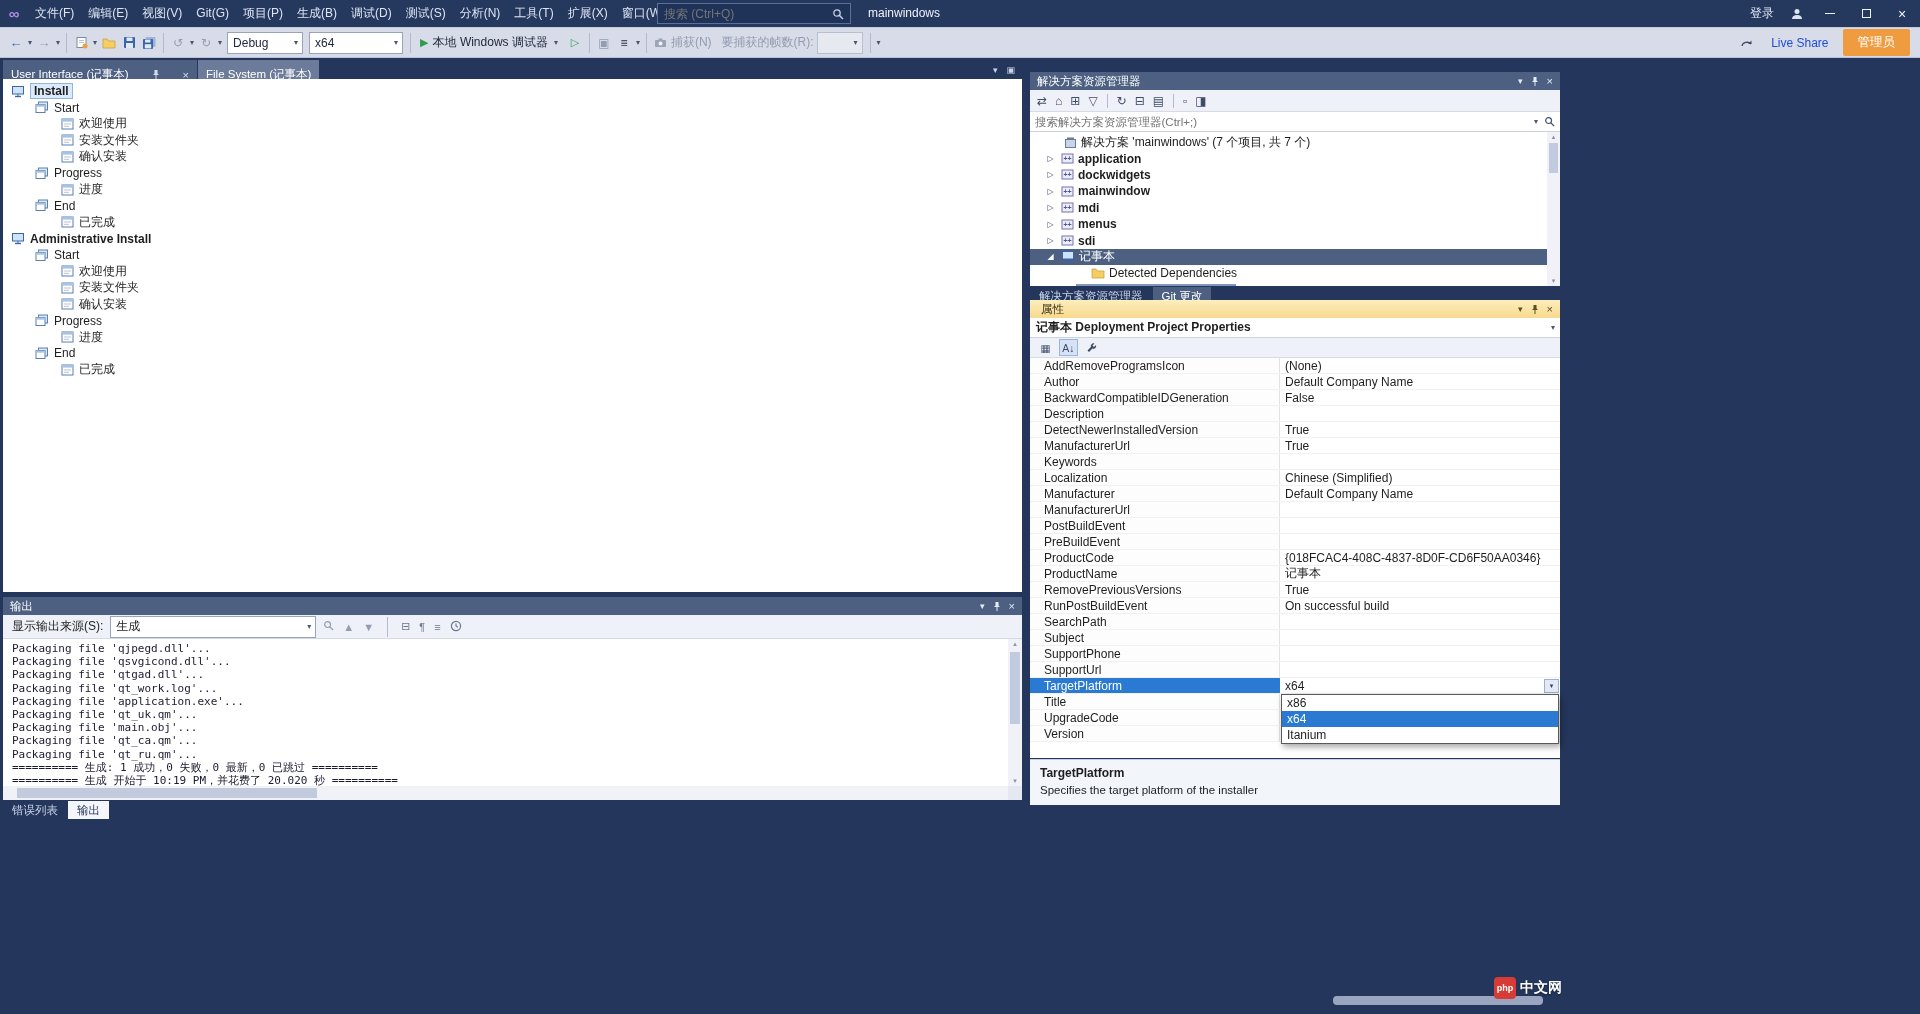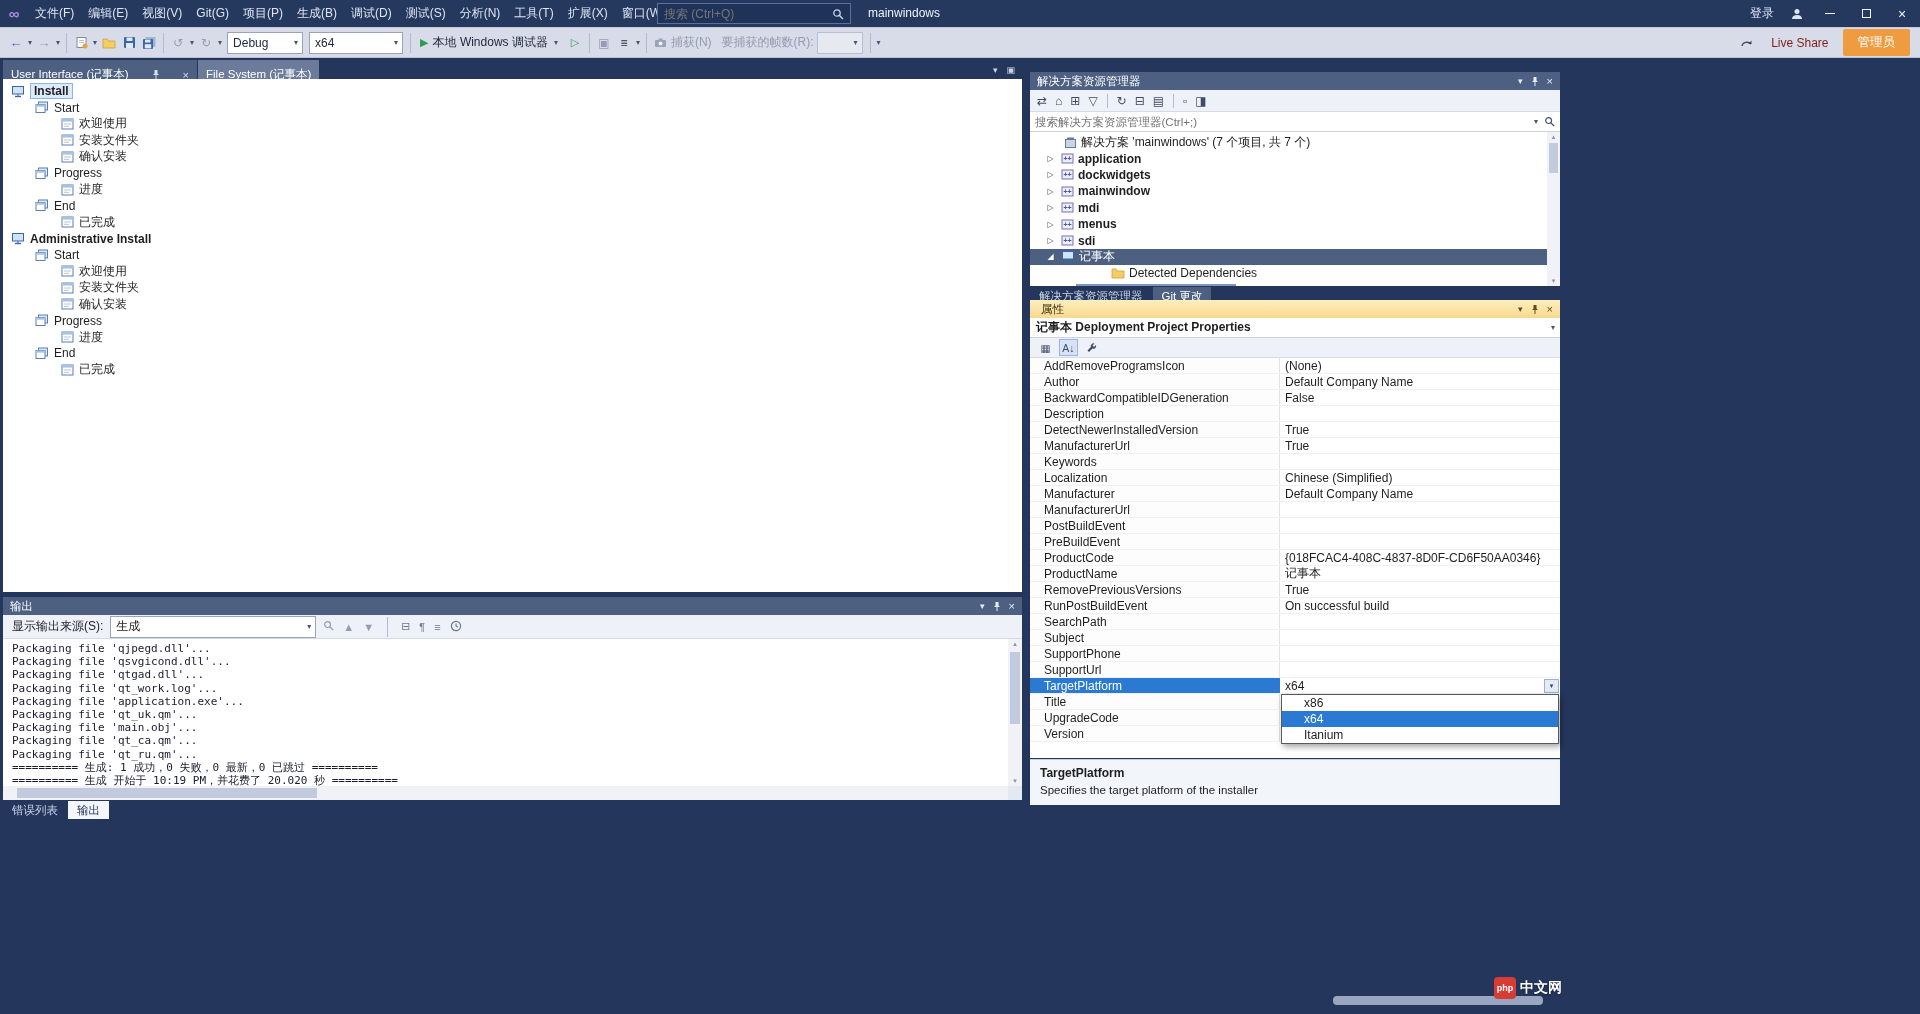--- a/index.html
+++ b/index.html
@@ -34,21 +34,21 @@
   .blue { color:#3b68b5; } .dis { color:#939cb2; }
   .caret { font-size:8px; color:#4a5670; padding:0 2px; }
   .tsep { width:1px; height:20px; background:#b2bacf; margin:0 4px; flex:none; }
   .combo { height:22px; background:#fff; border:1px solid #98a3bc; display:flex; align-items:center;
            padding:0 2px 0 5px; flex:none; }
   .combo .cval { flex:1; overflow:hidden; white-space:nowrap; }
   .combo.disabled { background:#e6e9f0; border-color:#b7bfd2; color:#939cb2; }
   .run-btn { display:flex; align-items:center; gap:4px; height:24px; padding:0 5px; white-space:nowrap; }
   .play { color:#2e9b4e; font-size:11px; }
   .tb-rightgrp { margin-left:auto; display:flex; align-items:center; gap:14px; padding-right:4px; }
-  .liveshare { display:flex; align-items:center; gap:18px; color:#7f1d1d; }
+  .liveshare { display:flex; align-items:center; gap:18px; color:#1d4ed8; }
   .admin-badge { height:27px; padding:0 15px; background:#ef9b3f; color:#fff; display:flex;
                  align-items:center; font-size:12.5px; border-radius:2px; }
 
   
   .panel-title { height:18px; background:#4d6082; color:#fff; font-size:11.5px;
                  display:flex; align-items:center; padding:0 4px 0 7px; }
   .pt-icons { margin-left:auto; display:flex; align-items:center; gap:7px; padding-right:3px;
               font-size:9px; color:#e6ecf7; }
   .pt-icons .pin { display:flex; }
   .ptab { padding:0 9px; font-size:11.5px; display:flex; align-items:center; color:#c9d4e8; height:100%; }
@@ -132,21 +132,21 @@
   .prow { height:16px; display:flex; border-bottom:1px solid #f1f1f1; }
   .pname { width:250px; padding-left:14px; border-right:1px solid #e2e2e2; display:flex;
            align-items:center; background:#fdfdfd; overflow:hidden; white-space:nowrap; }
   .pval { flex:1; padding-left:5px; display:flex; align-items:center; overflow:hidden; white-space:nowrap; }
   .prow.sel .pname { background:#2a7ad4; color:#fff; border-right-color:#2a7ad4; }
   .combo-btn { margin-left:auto; width:15px; height:14px; background:#e3eaf6; border:1px solid #9ab0cf;
                display:flex; align-items:center; justify-content:center; font-size:7px; color:#33415e;
                margin-right:1px; flex:none; }
   .plat-dropdown { position:absolute; left:251px; right:1px; top:394px; background:#fff;
                    border:1px solid #5a5a5a; box-shadow:2px 3px 6px rgba(0,0,0,.35); z-index:5; }
-  .pd-item { height:16px; display:flex; align-items:center; padding-left:22px; font-size:12px; }
+  .pd-item { height:16px; display:flex; align-items:center; padding-left:5px; font-size:12px; }
   .pd-item.sel { background:#2a7ad4; color:#fff; }
   .props-desc { position:absolute; bottom:0; left:0; right:0; height:46px; background:#f2f5fa;
                 border-top:1px solid #c9d0e0; padding:6px 10px; }
   .pd-title { font-weight:bold; font-size:12px; }
   .pd-text { font-size:11.5px; margin-top:4px; }
 
   
   .bottom-pill { position:absolute; left:1333px; top:996px; width:210px; height:9px;
                  background:#9aa6c0; border-radius:4px; }
   .watermark { position:absolute; left:1494px; top:977px; display:flex; align-items:center; gap:4px; }
@@ -678,21 +678,21 @@
           <span class="exp">◢</span>
           <span class="ticon2" style="display: flex;">
             <svg width="14" height="13" viewBox="0 0 14 13">
               <rect x="1.5" y="1.5" width="11" height="7.5" fill="#cfe3f8" stroke="#3a66a8"></rect>
               <line x1="7" y1="9" x2="7" y2="11" stroke="#3a66a8"></line>
               <line x1="4" y1="11.5" x2="10" y2="11.5" stroke="#3a66a8" stroke-width="1.4"></line>
             </svg>
           </span>
           <span>记事本</span>
         </div>
-        <div class="se-row" style="padding-left: 64px;">
+        <div class="se-row" style="padding-left: 44px;">
           <span class="exp"></span>
           <span class="ticon2" style="display: flex;">
             <svg width="14" height="12" viewBox="0 0 14 12">
               <path d="M1 2h4l1.5 2H13v7H1z" fill="#f5cd62" stroke="#c9a23d" stroke-width="0.8"></path>
             </svg>
           </span>
           <span>Detected Dependencies</span>
         </div>
         <div class="clip-bar"></div>
       </div>

